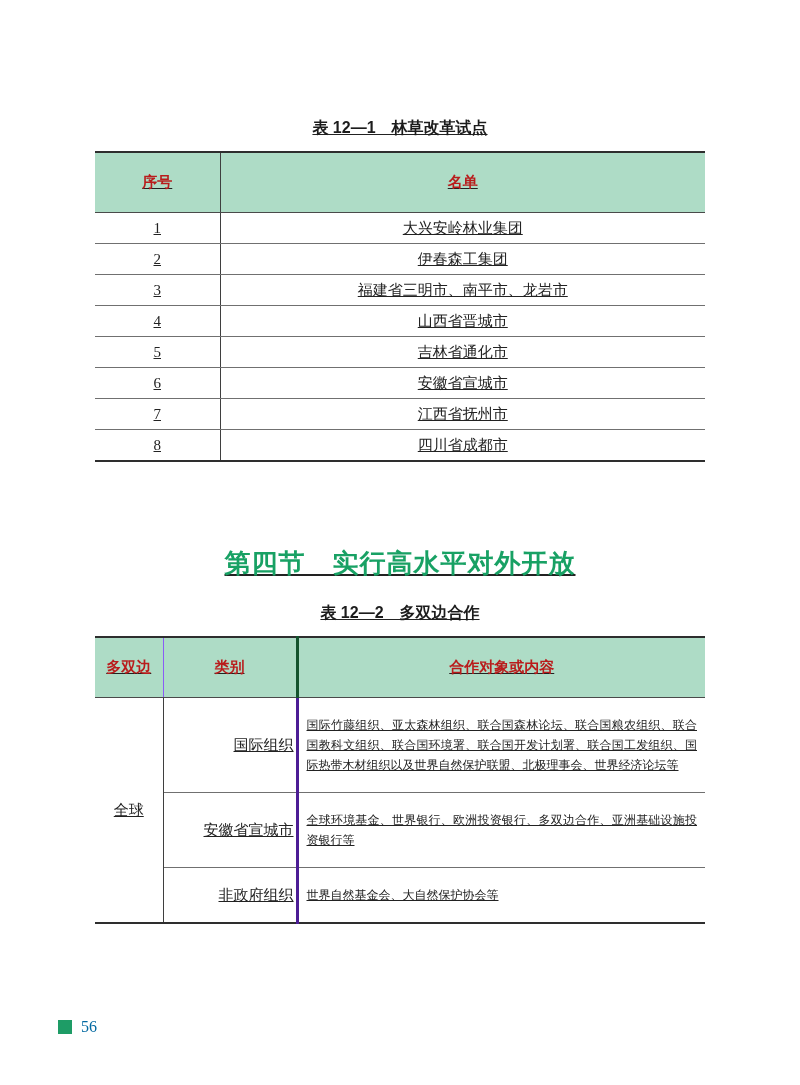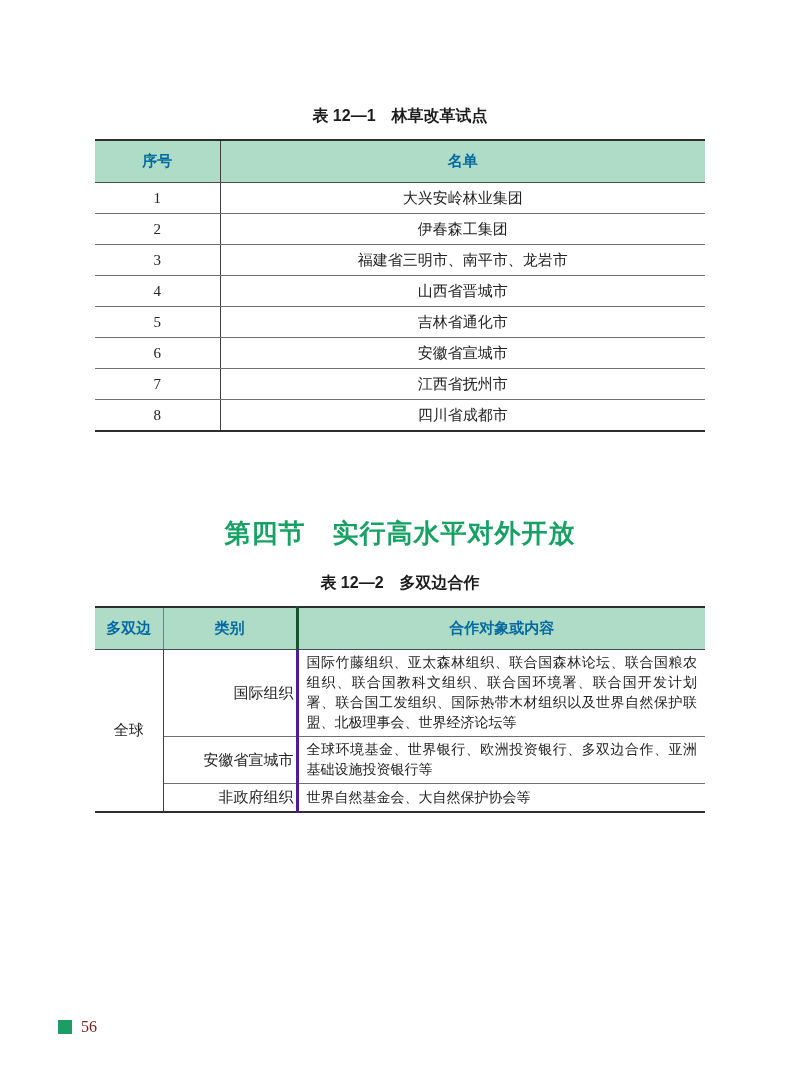--- a/index.html
+++ b/index.html
@@ -5,21 +5,21 @@
   * { margin:0; padding:0; box-sizing:border-box; }
   html,body { background:#ffffff; }
   .page {
     position:relative;
     width:800px; height:1085px;
     background:#ffffff;
     overflow:hidden;
     font-family:"Liberation Serif","DejaVu Serif",serif;
     color:#222222;
   }
-  .content { position:absolute; left:95px; top:0; width:610px; }
+  .content { position:absolute; left:95px; top:12px; width:610px;text-decoration:underline; }
 
   .table-title {
     margin-top:106px;
     text-align:center;
     font-family:"Liberation Sans","DejaVu Sans",sans-serif;
     font-weight:bold;
     font-size:16px;
     color:#1c1c1c;
   }
   .table-title.t2 { margin-top:22px; }
@@ -28,23 +28,23 @@
     width:100%;
     border-collapse:collapse;
     border-top:2px solid #2e2e2e;
     border-bottom:2px solid #2e2e2e;
     margin-top:12px;
   }
   table.tbl th {
     background:#aedcc6;
     font-weight:600;
     font-size:15px;
-    padding:11px 4px;
+    padding:20px 4px;
     border-bottom:1.5px solid #4a4a4a;
-    color:#0369a1;
+    color:#b91c1c;
   }
   
   .tbl1 th.col-seq { width:125px; border-right:1px solid #3f3f3f; }
   .tbl1 td {
     font-size:15px;
     text-align:center;
     padding:5px 4px;
     line-height:20px;
     border-bottom:1px solid #707070;
   }
@@ -86,42 +86,42 @@
     border-right:1px solid #3f3f3f;
   }
   .tbl2 td.cat {
     text-align:right;
     font-size:15px;
     border-right:3px solid #4c1d95;
     border-bottom:1px solid #707070;
     padding:4px 2px;
   }
   .tbl2 td.cnt {
-    font-size:14px;
+    font-size:12px;
     line-height:20px;
     text-align:justify;
-    padding:3px 8px;
+    padding:17px 8px;
     border-bottom:1px solid #707070;
   }
   .tbl2 tbody tr:last-child td { border-bottom:none; }
 
   .footer {
     position:absolute;
     left:58px; top:1018px;
     display:flex; align-items:center;
   }
   .footer-square {
     display:inline-block;
     width:14px; height:14px;
     background:#1e9c66;
   }
   .footer-num {
     margin-left:9px;
     font-size:16px;
-    color:#7f1d1d;
+    color:#0369a1;
   }
 </style>
 </head>
 <body>
 
 <div class="page">
   <div class="content">
 
     <div class="table-title">表 12—1　林草改革试点</div>
 

